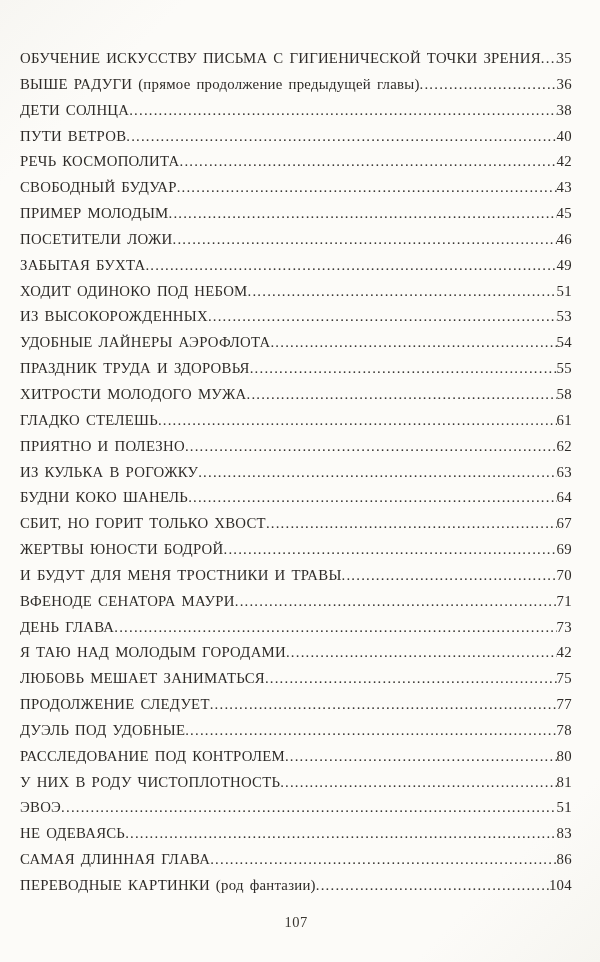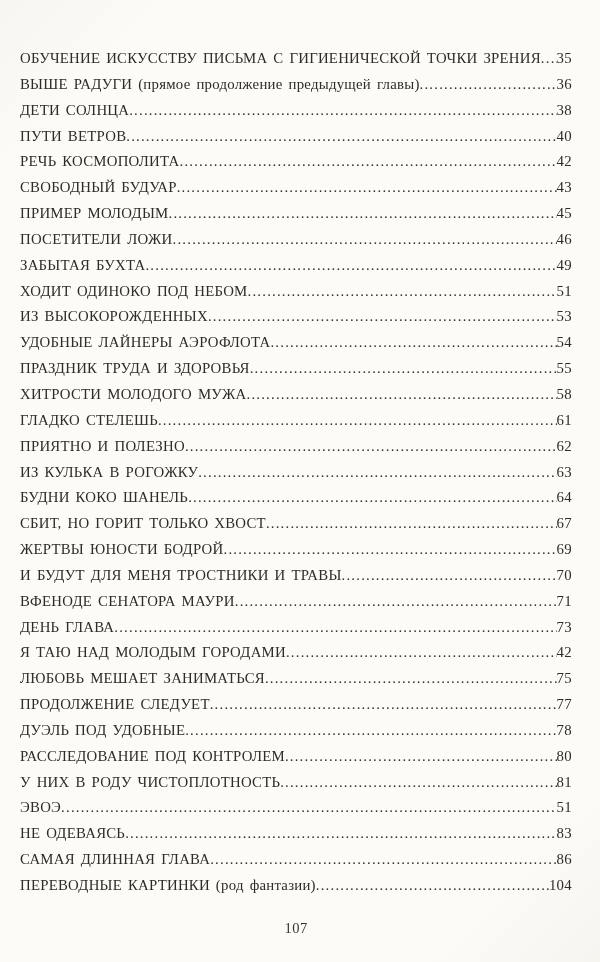--- a/index.html
+++ b/index.html
@@ -42,21 +42,21 @@
     overflow: hidden;
     letter-spacing: 1.2px;
     color: #35322e;
   }
   .entry .pagenum {
     flex: 0 0 auto;
     text-align: center;
     letter-spacing: 0.3px;
   }
   .footer {
-    margin-top: 21px;
+    margin-top: 15px;
     text-align: center;
     font-size: 14.5px;
     letter-spacing: 0.5px;
     color: #38352f;
   }
 </style>
 </head>
 <body>
 
 <div class="page">

